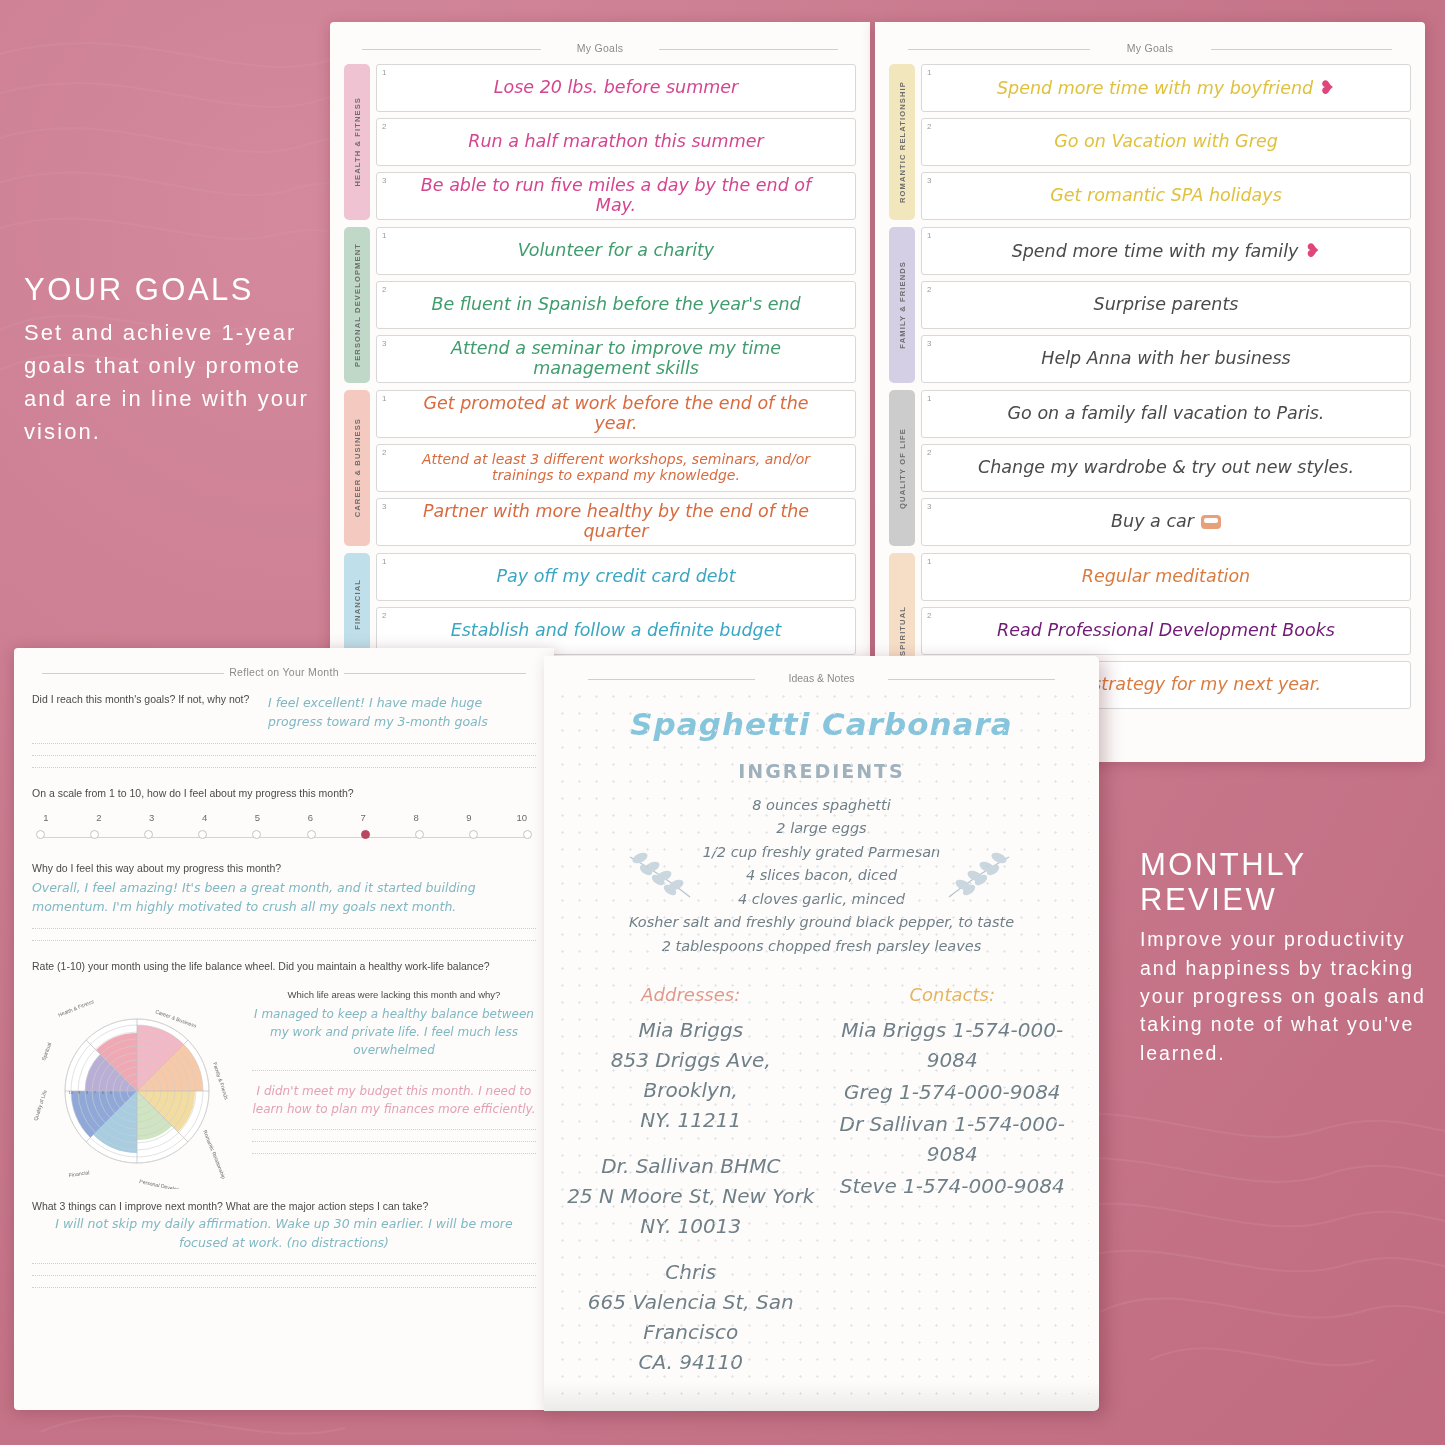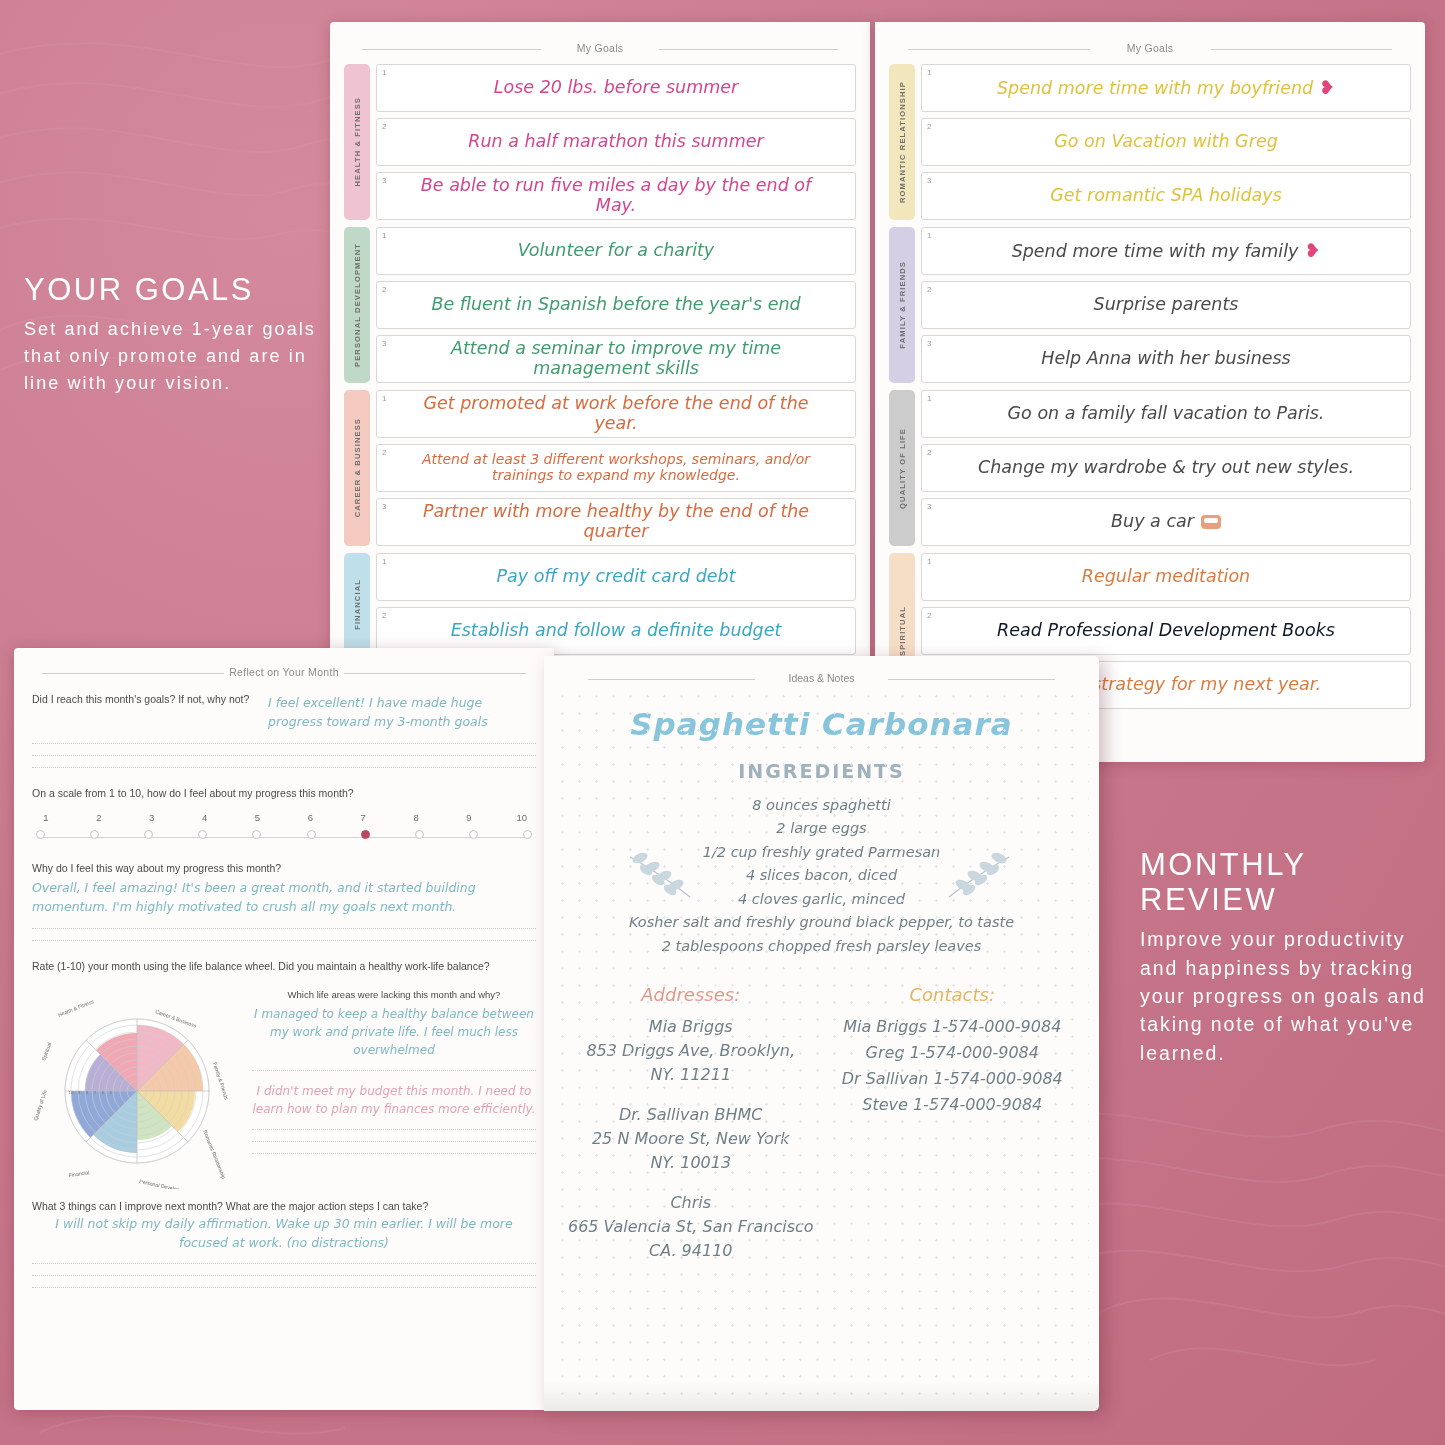--- a/index.html
+++ b/index.html
@@ -17,21 +17,21 @@
   .bg-waves{position:absolute;inset:0;opacity:.35;}
   .bg-waves svg{width:100%;height:100%;}
 
   
   .copy{position:absolute;color:#fff;}
   .copy .h{
     font-size:31px;letter-spacing:2.5px;font-weight:400;line-height:1.15;
     margin:0 0 8px 0;
   }
   .copy .p{
-    font-size:18px;letter-spacing:2.1px;line-height:1.5;margin:0;
+    font-size:22px;letter-spacing:2.1px;line-height:1.5;margin:0;
   }
   #copy-goals{left:24px;top:272px;width:300px;}
   #copy-review{left:1140px;top:848px;width:292px;}
   #copy-review .h{font-size:31px;line-height:1.12;}
   #copy-review .p{font-size:19.5px;letter-spacing:1.9px;line-height:1.45;}
 
   
   #goals-book{
     position:absolute;left:330px;top:22px;width:1230px;height:740px;
   }
@@ -157,21 +157,21 @@
   }
   .two-col{display:flex;margin-top:26px;padding:0 22px;gap:12px;}
   .col{flex:1;text-align:center;}
   .col h4{
     font-family:"DejaVu Sans",sans-serif;font-style:italic;margin:0 0 10px 0;
     font-size:18px;font-weight:400;
   }
   .col.addr h4{color:#e09a8c;}
   .col.cont h4{color:#e6b45e;}
   .col .blk{
-    font-family:"DejaVu Sans",sans-serif;font-style:italic;font-size:16px;
+    font-family:"DejaVu Sans",sans-serif;font-style:italic;font-size:20px;
     color:#6f7f88;line-height:1.5;margin-bottom:16px;
   }
   .leaf{position:absolute;opacity:.75;}
   .curlbottom{
     position:absolute;left:0;right:0;bottom:0;height:30px;
     background:linear-gradient(0deg,rgba(0,0,0,.07),rgba(0,0,0,0));
   }
 </style>
 </head>
 <body>
@@ -363,21 +363,21 @@
           <div class="tab" style="background: rgb(246, 221, 198);">
             <span>SPIRITUAL</span>
           </div>
           <div class="rows">
             <div class="goal-row">
               <span class="num">1</span>
               <div class="txt" style="color: rgb(217, 123, 63);">Regular meditation</div>
             </div>
             <div class="goal-row">
               <span class="num">2</span>
-              <div class="txt" style="color: #0f172a;">Read Professional Development Books</div>
+              <div class="txt" style="color: #701a75;">Read Professional Development Books</div>
             </div>
             <div class="goal-row">
               <span class="num">3</span>
               <div class="txt" style="color: rgb(217, 123, 63);">Devise a strategy for my next year.</div>
             </div>
           </div>
         </div>
       </div>
   </div>
 </div>

